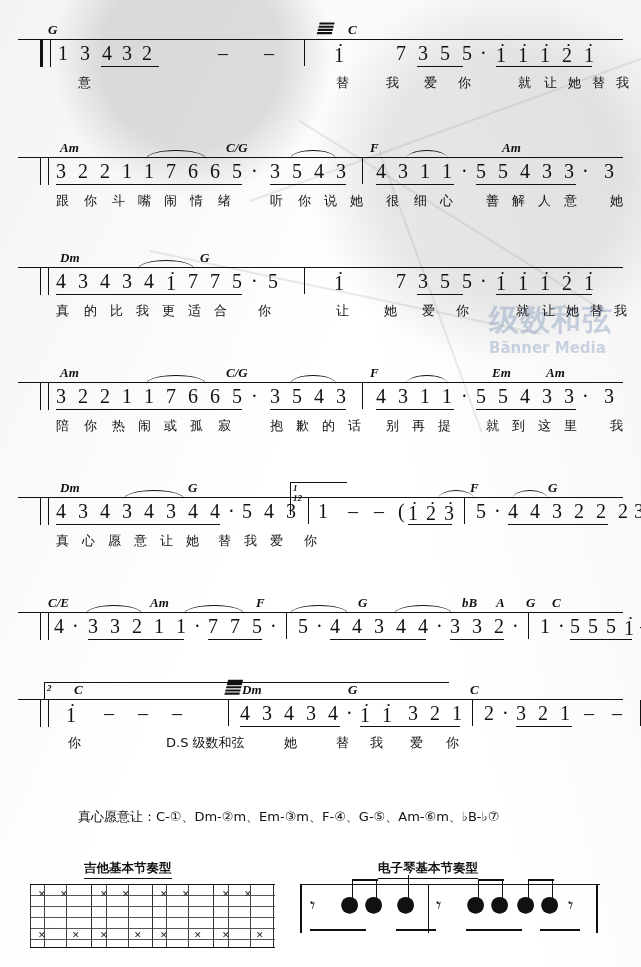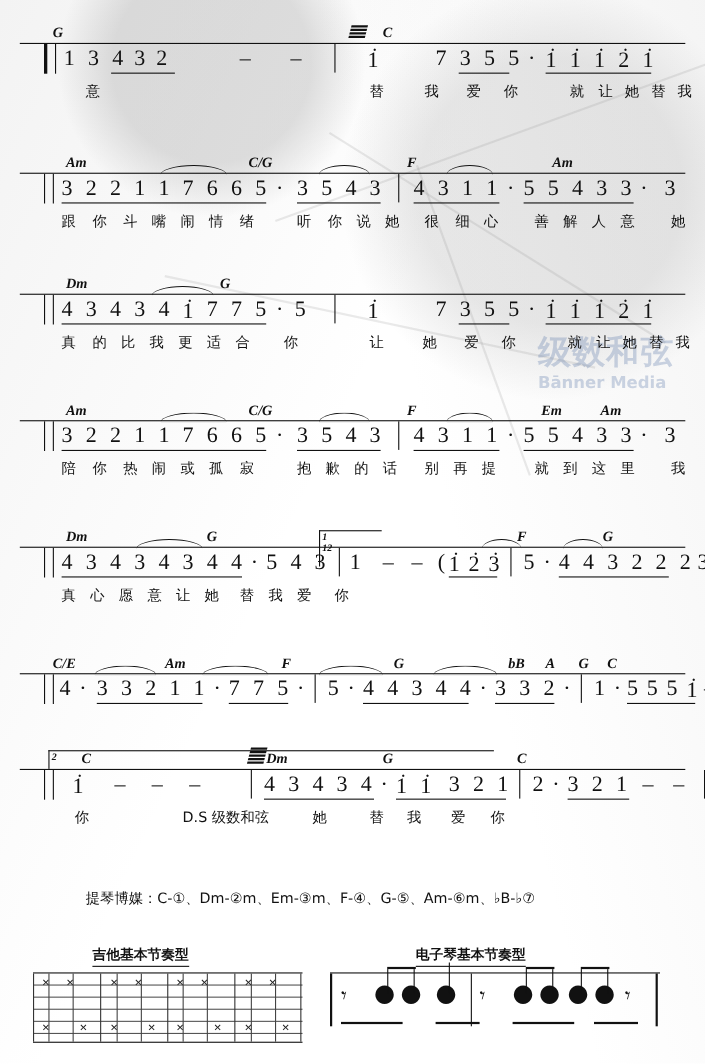--- a/index.html
+++ b/index.html
@@ -651,21 +651,21 @@
       <span class="lyric" style="left:50px;">你</span>
       <span class="lyric" style="left:148px;">D.S 级数和弦</span>
       <span class="lyric" style="left:266px;">她</span>
       <span class="lyric" style="left:318px;">替</span>
       <span class="lyric" style="left:352px;">我</span>
       <span class="lyric" style="left:392px;">爱</span>
       <span class="lyric" style="left:428px;">你</span>
     </div>
   </div>
 
-  <div class="degree-line">提琴博媒：C-①、Dm-②m、Em-③m、F-④、G-⑤、Am-⑥m、♭B-♭⑦</div>
+  <div class="degree-line">真心愿意让：C-①、Dm-②m、Em-③m、F-④、G-⑤、Am-⑥m、♭B-♭⑦</div>
 
   <div class="section-title" style="left:84px; top:860px;">吉他基本节奏型</div>
   <div class="section-title" style="left:378px; top:860px;">电子琴基本节奏型</div>
 
   <div class="guitar-box">
     <div class="gline" style="top:10px;"></div>
     <div class="gline" style="top:21px;"></div>
     <div class="gline" style="top:32px;"></div>
     <div class="gline" style="top:43px;"></div>
     <div class="gline" style="top:54px;"></div>

